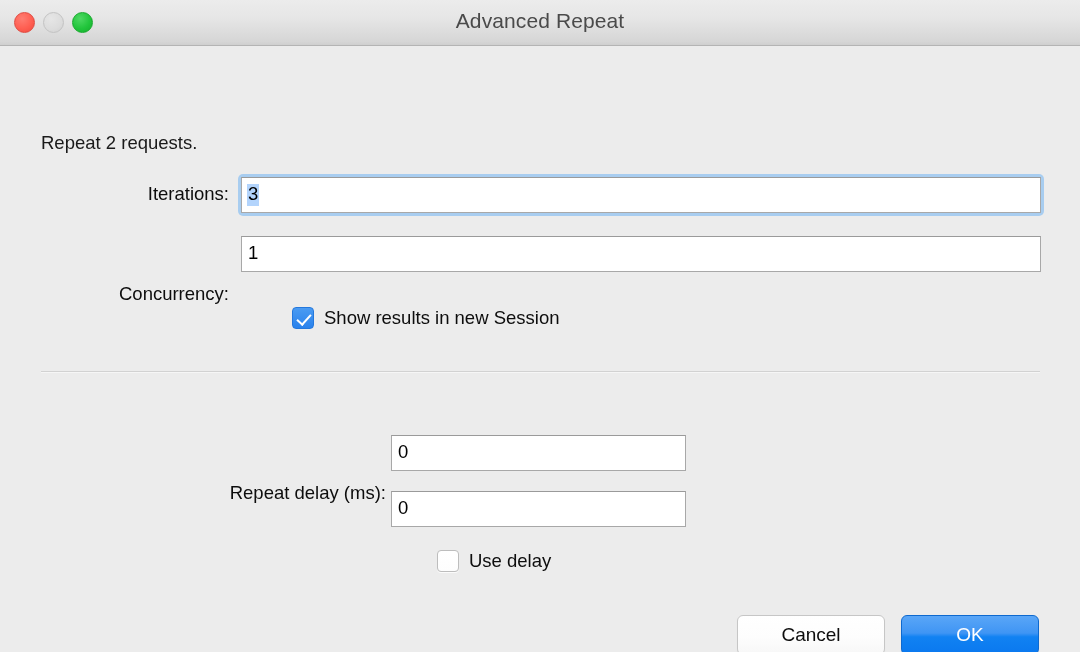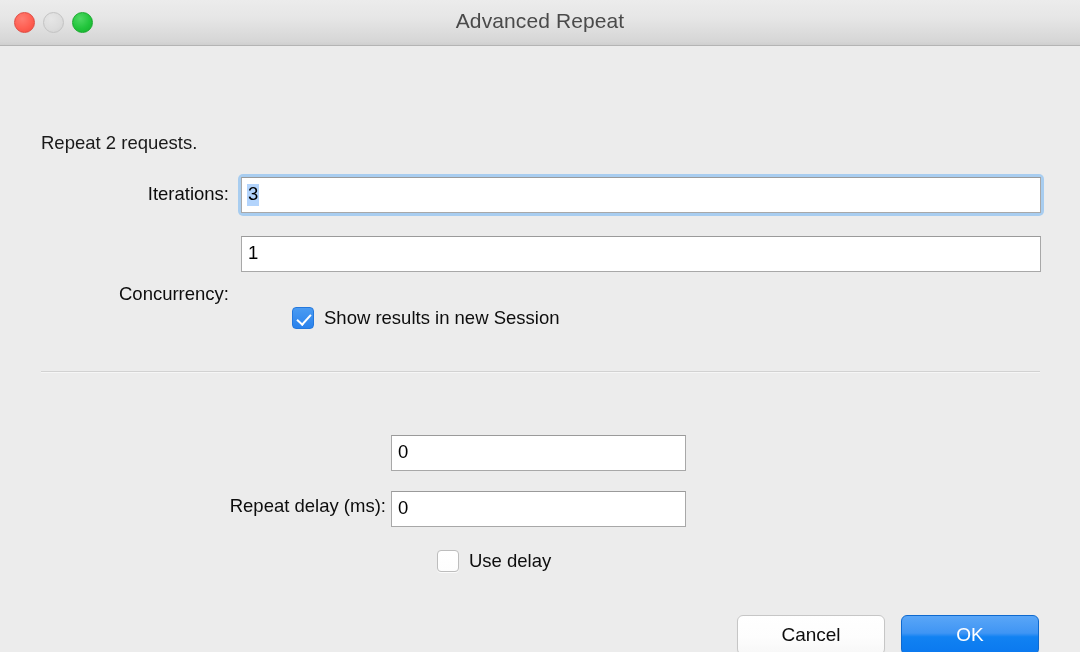--- a/index.html
+++ b/index.html
@@ -200,21 +200,21 @@
   #row-intra { left: 61px; top: 393px; }
   #row-intra .field-label { width: 325px; }
   #field-intra {
     position: absolute;
     left: 391px;
     top: 389px;
     width: 295px;
     height: 36px;
   }
 
-  #row-repeat-delay { left: 148px; top: 449px; }
+  #row-repeat-delay { left: 148px; top: 436px; }
   #row-repeat-delay .field-label { width: 238px; }
   #field-repeat-delay {
     position: absolute;
     left: 391px;
     top: 445px;
     width: 295px;
     height: 36px;
   }
 
   

